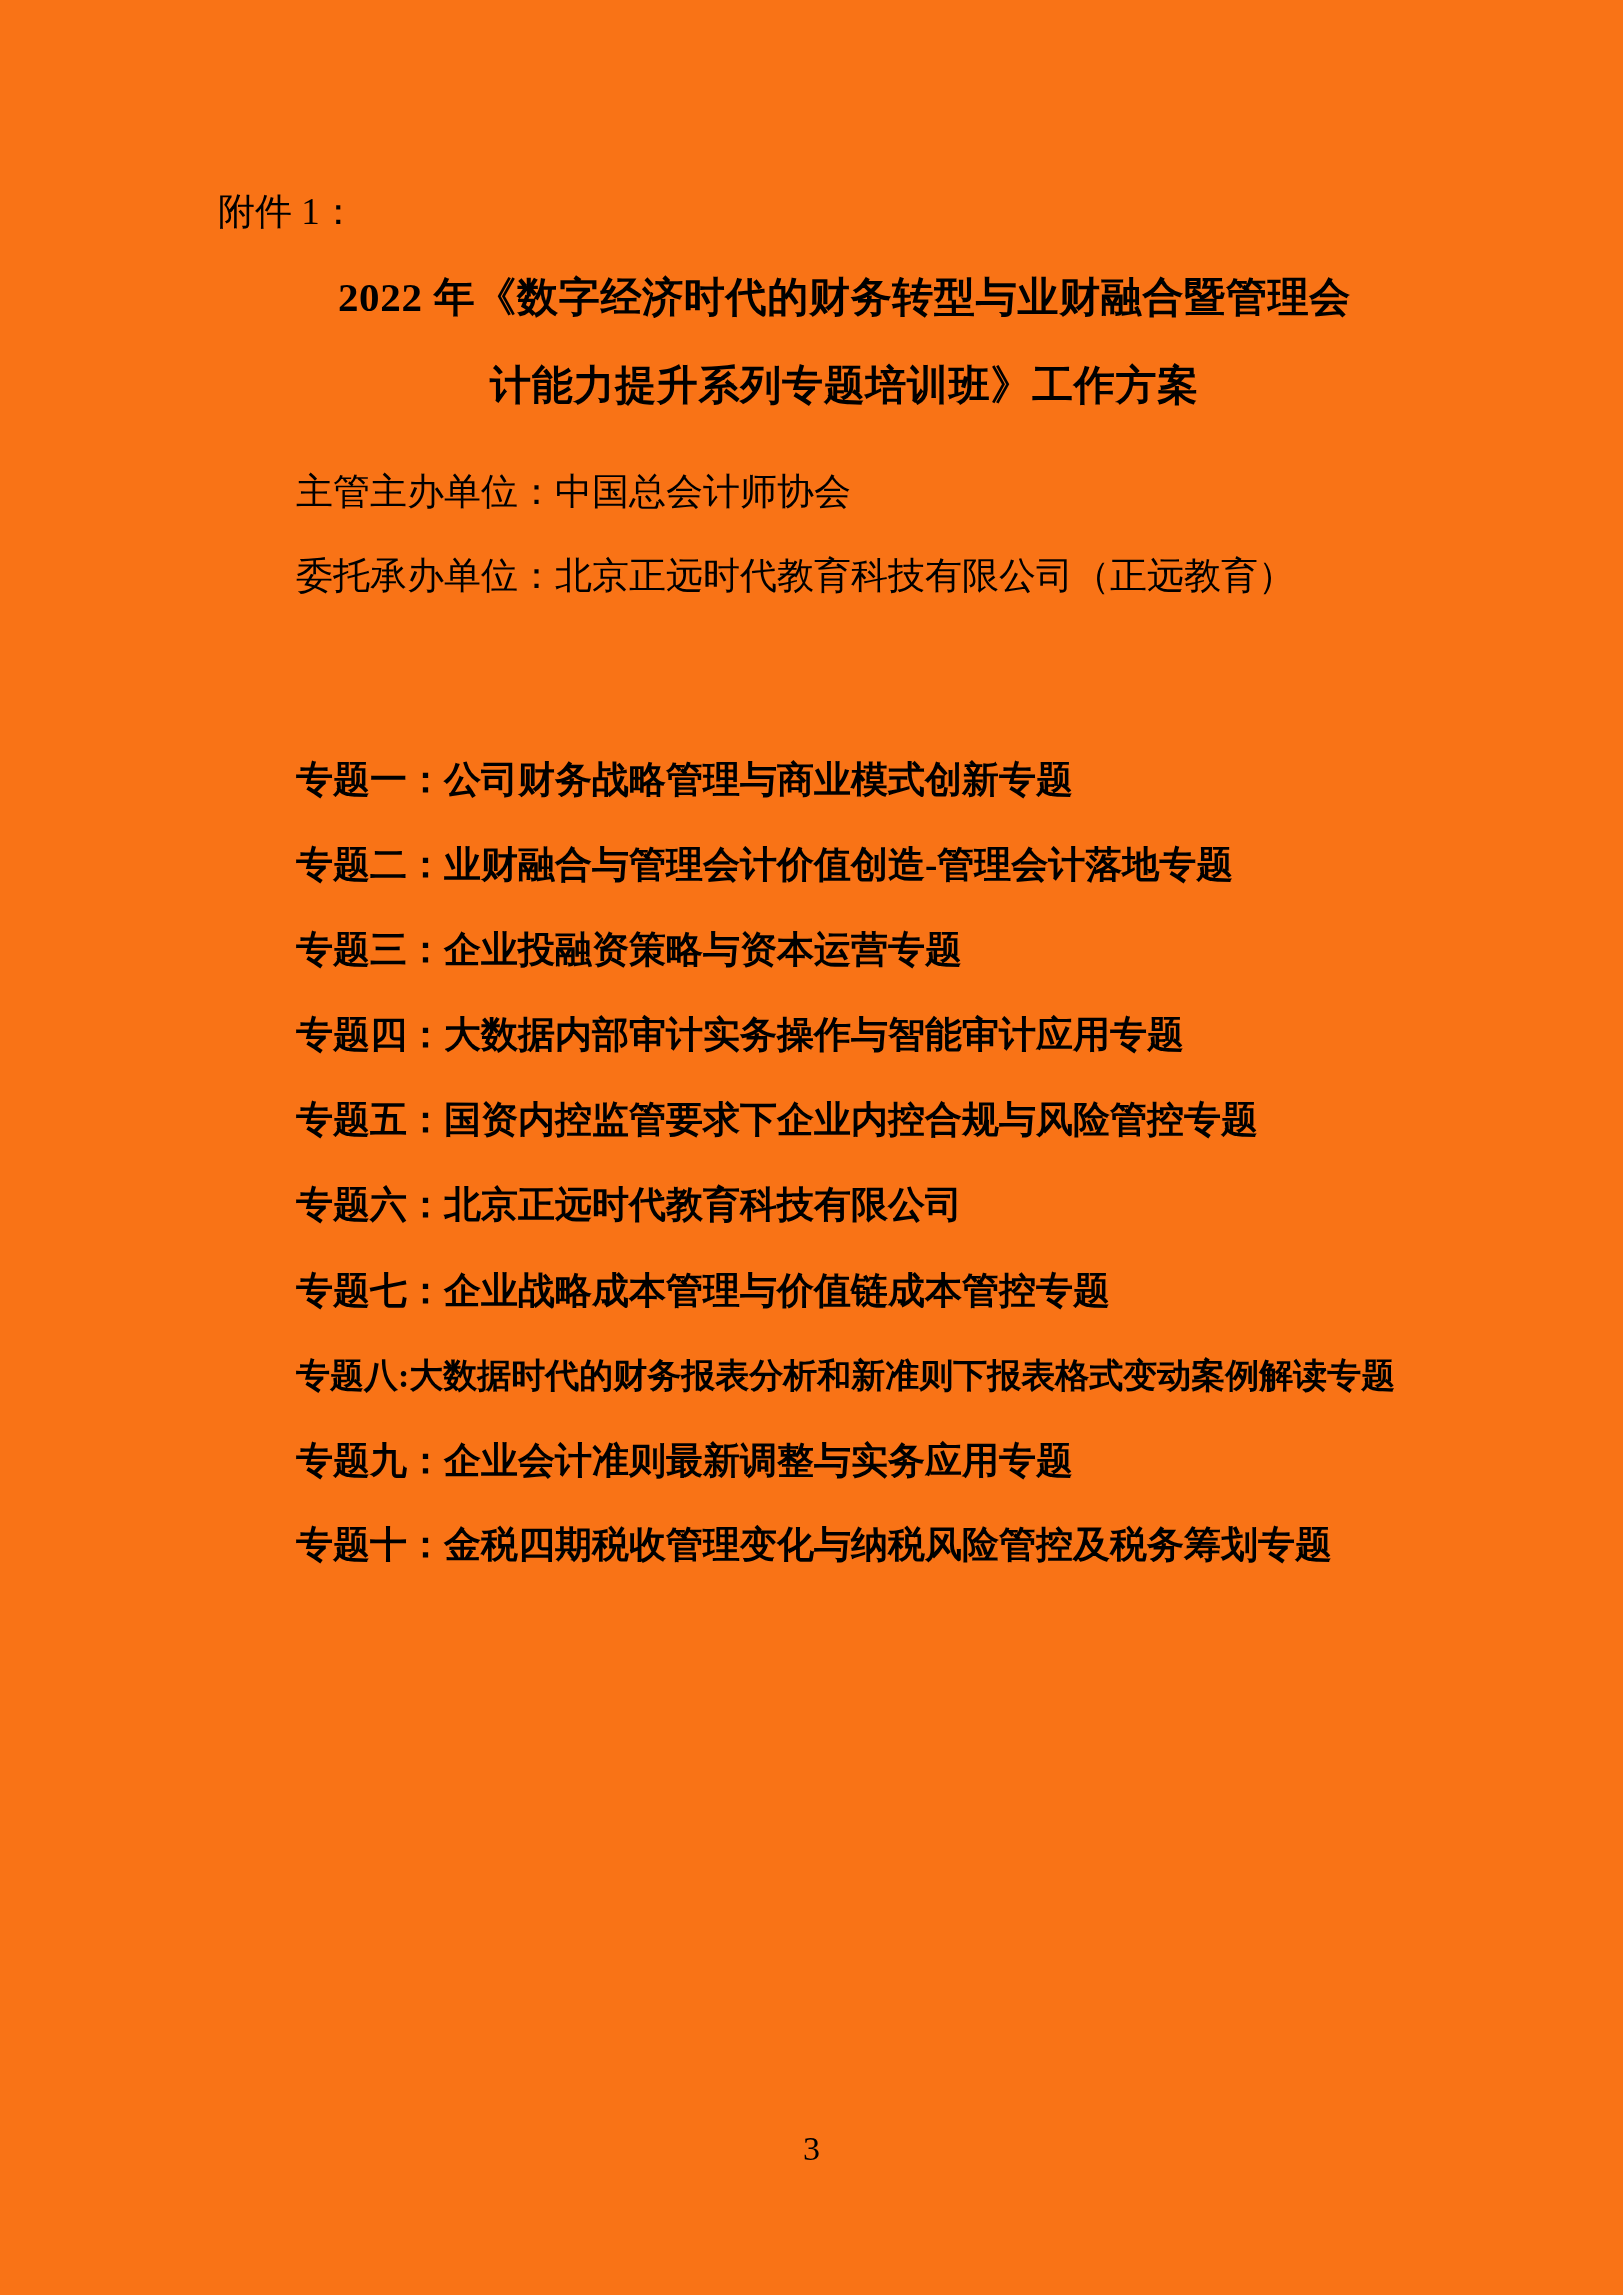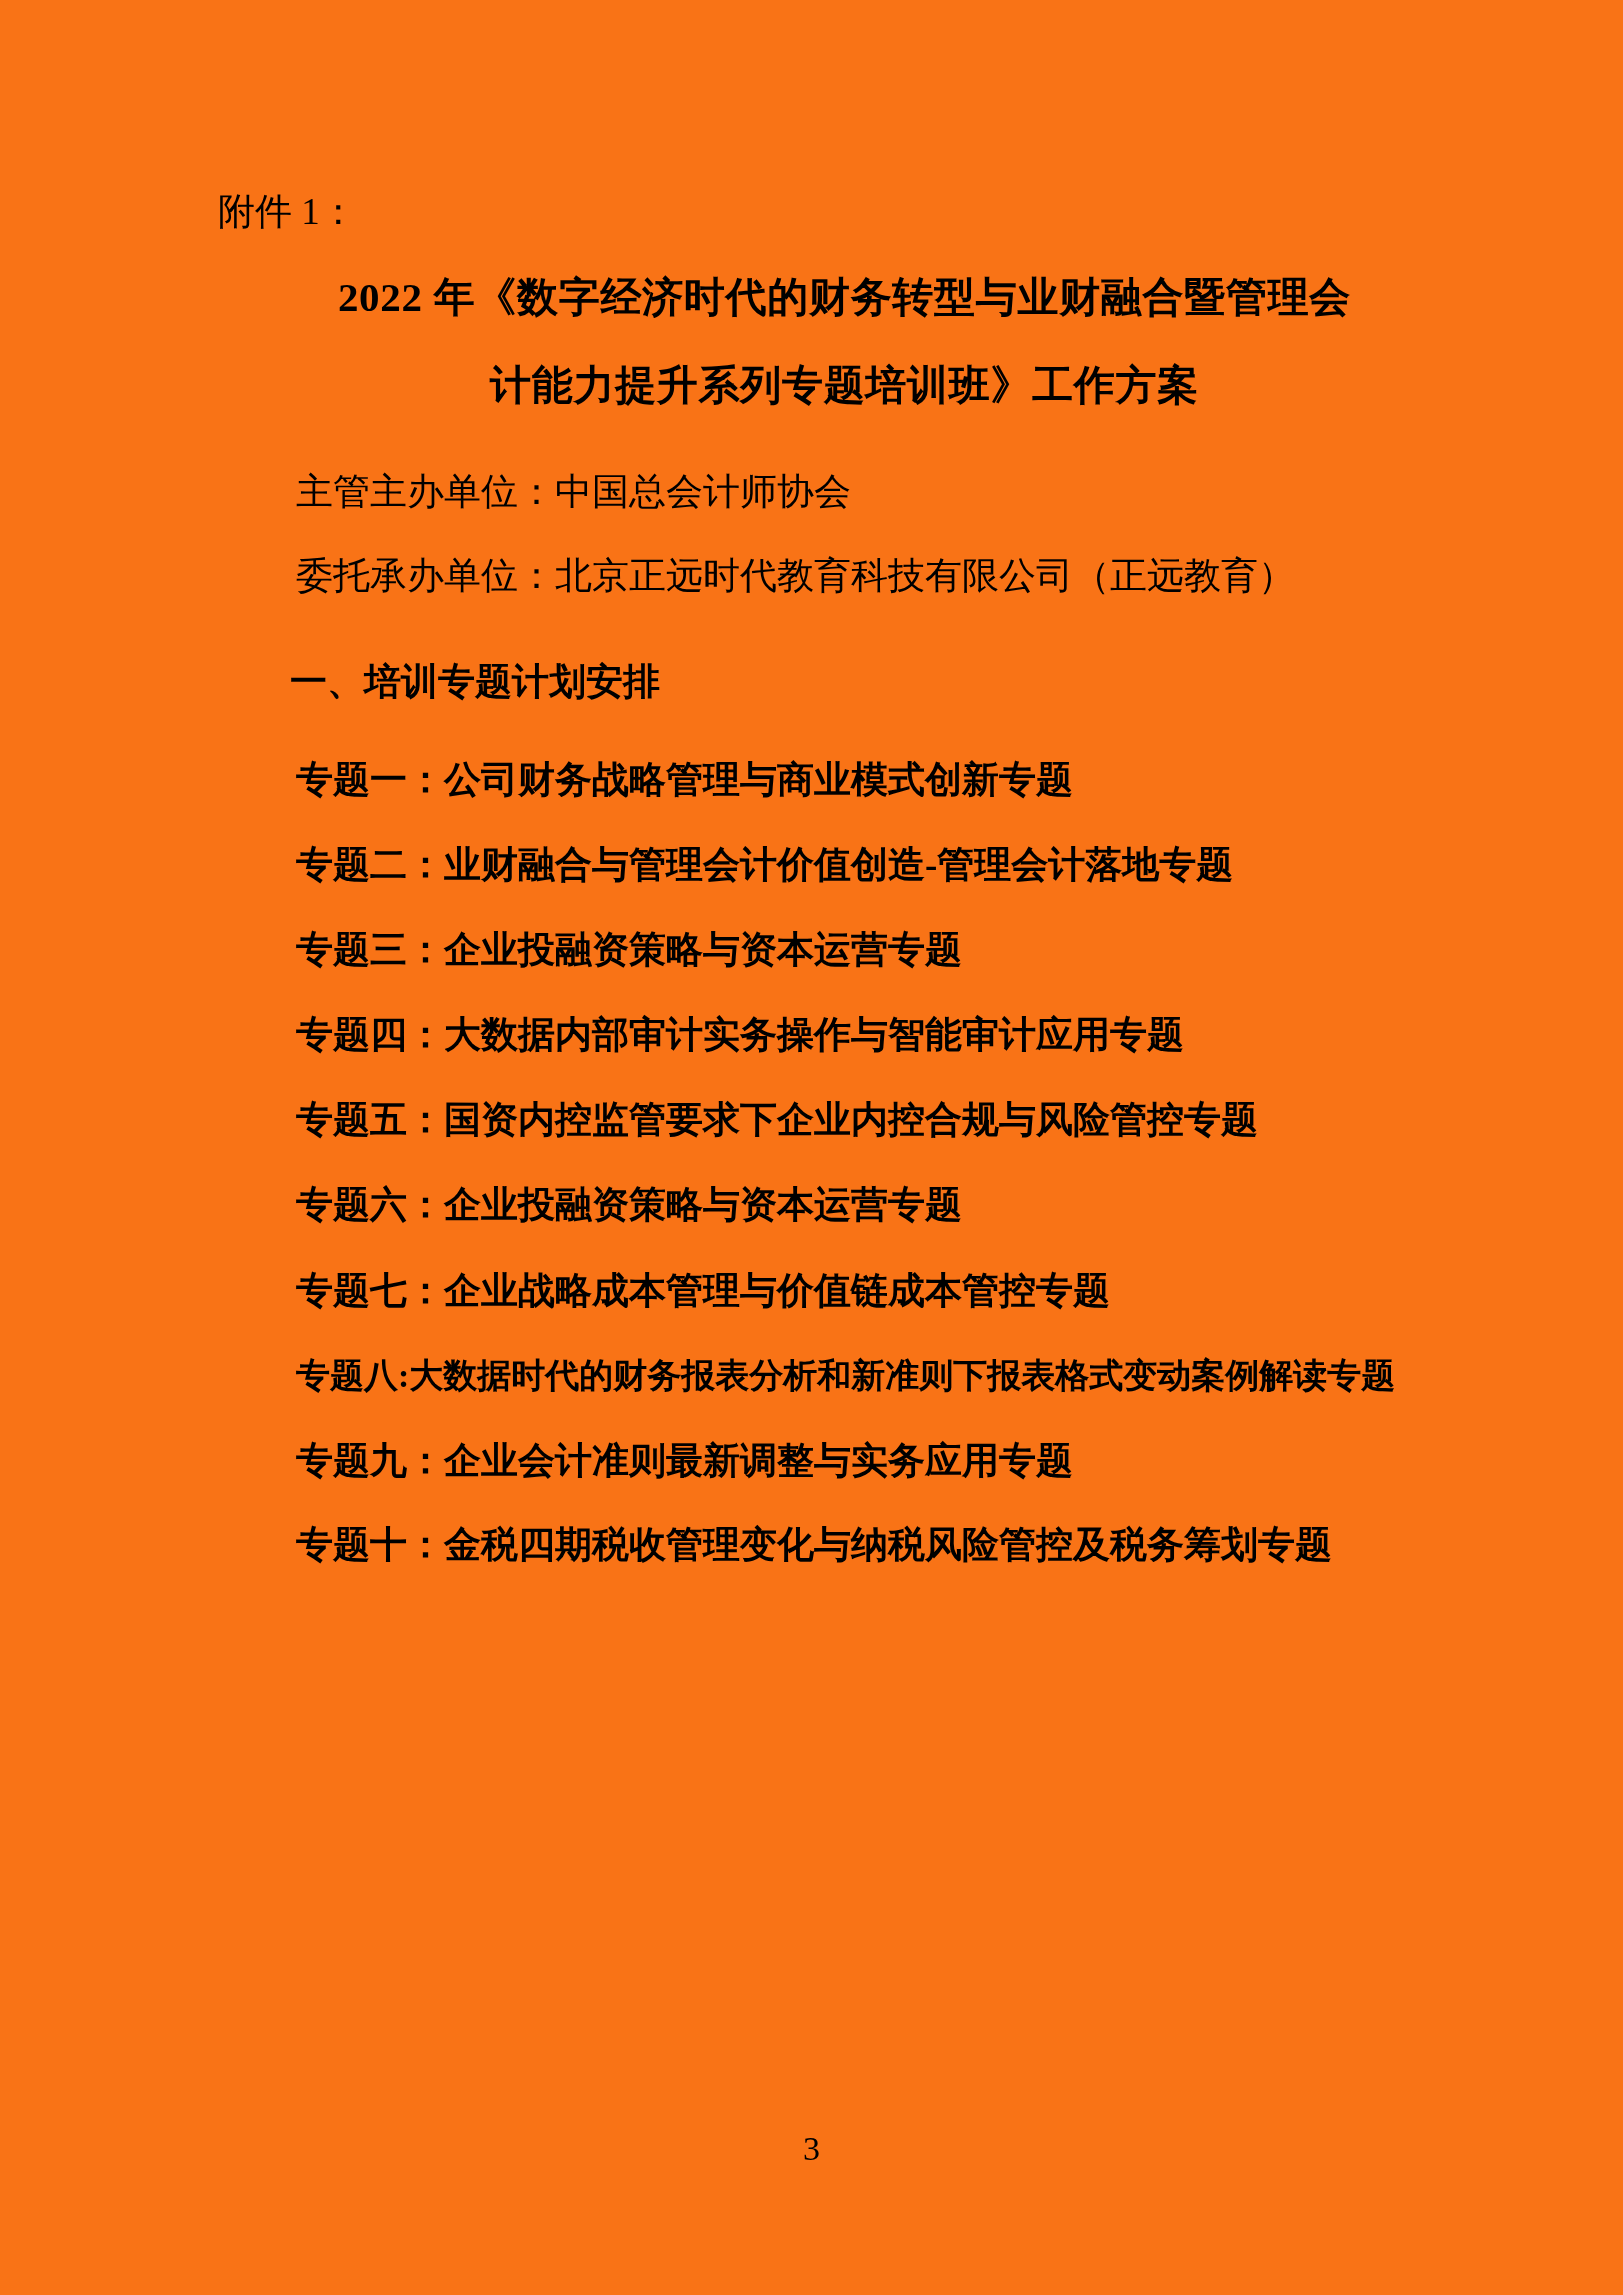--- a/index.html
+++ b/index.html
@@ -97,28 +97,27 @@
   <div class="title-line title-line-2">计能力提升系列专题培训班》工作方案</div>
 
   <div class="info-line info-line-1">
     <span class="info-label">主管主办单位：</span><span>中国总会计师协会</span>
   </div>
 
   <div class="info-line info-line-2">
     <span class="info-label">委托承办单位：</span><span>北京正远时代教育科技有限公司（正远教育）</span>
   </div>
 
-  <div class="section-heading">一、培训专题计划安排</div>
 
   <div class="topic topic-1">专题一：公司财务战略管理与商业模式创新专题</div>
   <div class="topic topic-2">专题二：业财融合与管理会计价值创造-管理会计落地专题</div>
   <div class="topic topic-3">专题三：企业投融资策略与资本运营专题</div>
   <div class="topic topic-4">专题四：大数据内部审计实务操作与智能审计应用专题</div>
   <div class="topic topic-5">专题五：国资内控监管要求下企业内控合规与风险管控专题</div>
-  <div class="topic topic-6">专题六：企业投融资策略与资本运营专题</div>
+  <div class="topic topic-6">专题六：北京正远时代教育科技有限公司</div>
   <div class="topic topic-7">专题七：企业战略成本管理与价值链成本管控专题</div>
   <div class="topic topic-8">专题八:大数据时代的财务报表分析和新准则下报表格式变动案例解读专题</div>
   <div class="topic topic-9">专题九：企业会计准则最新调整与实务应用专题</div>
   <div class="topic topic-10">专题十：金税四期税收管理变化与纳税风险管控及税务筹划专题</div>
 
   <div class="page-number">3</div>
 
 </div>
 
 

